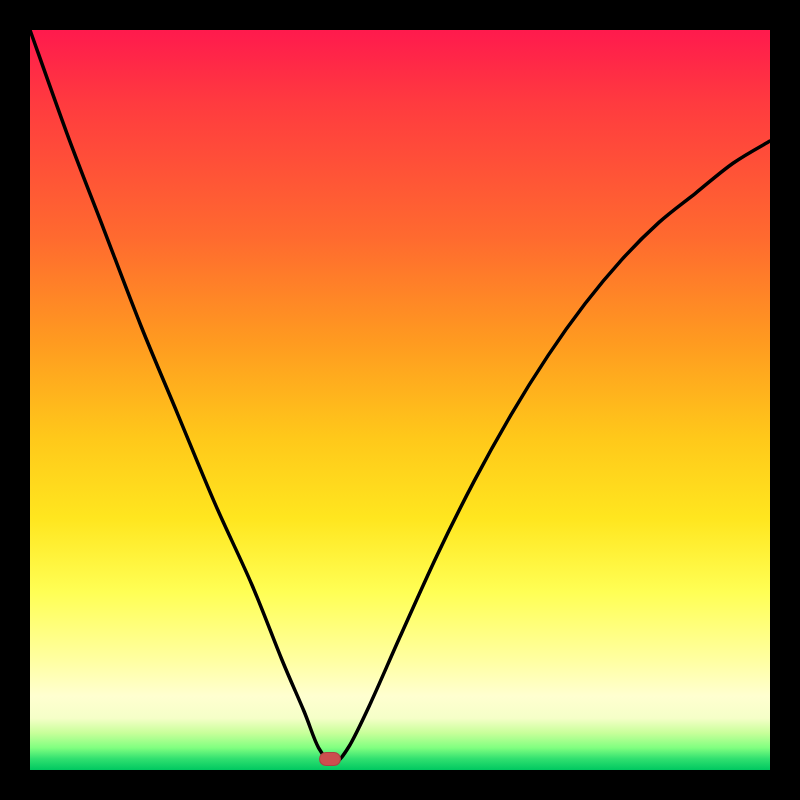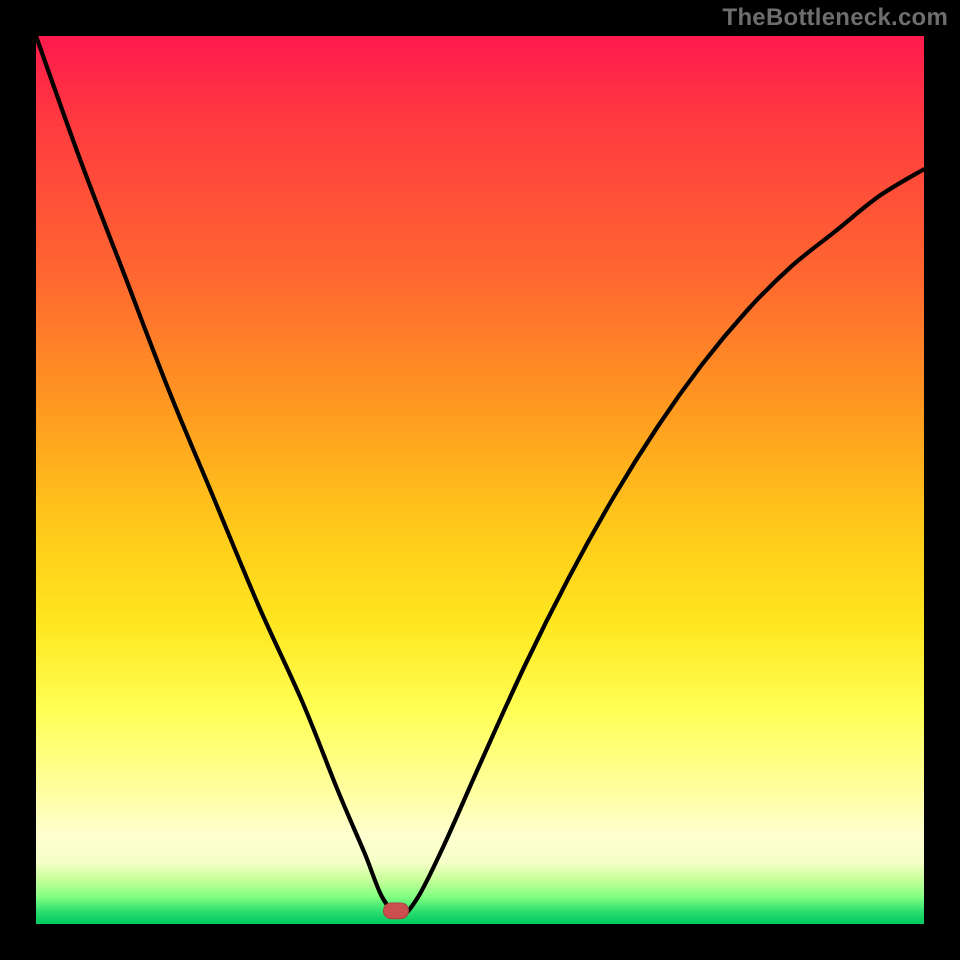--- a/index.html
+++ b/index.html
@@ -67,21 +67,20 @@
     border-radius: 7px;
     background: #cc4f4f;
     box-shadow: 0 0 0 1px rgba(0,0,0,0.15) inset;
   }
 </style>
 </head>
 <body>
 
 <div class="frame">
 
-  <div class="watermark">TheBottleneck.com</div>
 
   <div class="plot-area">
 
     <svg class="curve" viewBox="0 0 740 740" preserveAspectRatio="none">
       <path id="curve-path" fill="none" stroke="#000" stroke-width="3.5" stroke-linecap="round" stroke-linejoin="round" d="M 0.0 0.0 C 6.2 17.3, 24.7 70.3, 37.0 103.6 C 49.3 136.9, 61.7 167.7, 74.0 199.8 C 86.3 231.9, 98.7 265.2, 111.0 296.0 C 123.3 326.8, 135.7 355.2, 148.0 384.8 C 160.3 414.4, 172.7 445.2, 185.0 473.6 C 197.3 502.0, 210.9 529.1, 222.0 555.0 C 233.1 580.9, 243.0 608.0, 251.6 629.0 C 260.2 650.0, 267.6 666.0, 273.8 680.8 C 280.0 695.6, 283.7 709.2, 288.6 717.8 C 293.5 726.4, 298.5 732.6, 303.4 732.6 C 308.3 732.6, 312.0 727.7, 318.2 717.8 C 324.4 707.9, 331.8 691.9, 340.4 673.4 C 349.0 654.9, 358.9 631.5, 370.0 606.8 C 381.1 582.1, 394.7 551.3, 407.0 525.4 C 419.3 499.5, 431.7 474.8, 444.0 451.4 C 456.3 428.0, 468.7 405.8, 481.0 384.8 C 493.3 363.8, 505.7 344.1, 518.0 325.6 C 530.3 307.1, 542.7 289.8, 555.0 273.8 C 567.3 257.8, 579.7 243.0, 592.0 229.4 C 604.3 215.8, 616.7 203.5, 629.0 192.4 C 641.3 181.3, 653.7 172.7, 666.0 162.8 C 678.3 152.9, 690.7 141.8, 703.0 133.2 C 715.3 124.6, 733.8 114.7, 740.0 111.0"></path>
     </svg>
 
     <div id="min-marker" class="marker" style="left: 288.7px; top: 721.9px;"></div>
   </div>
 

